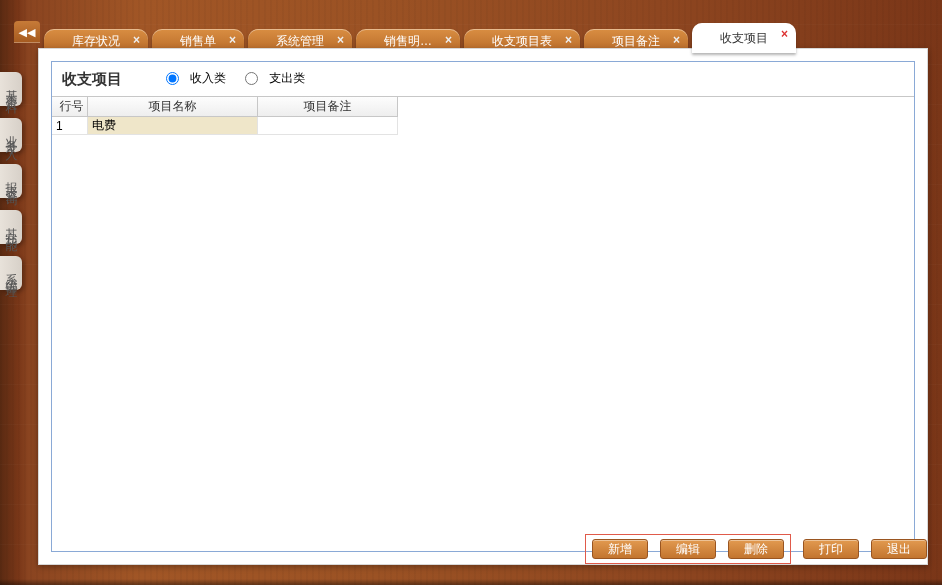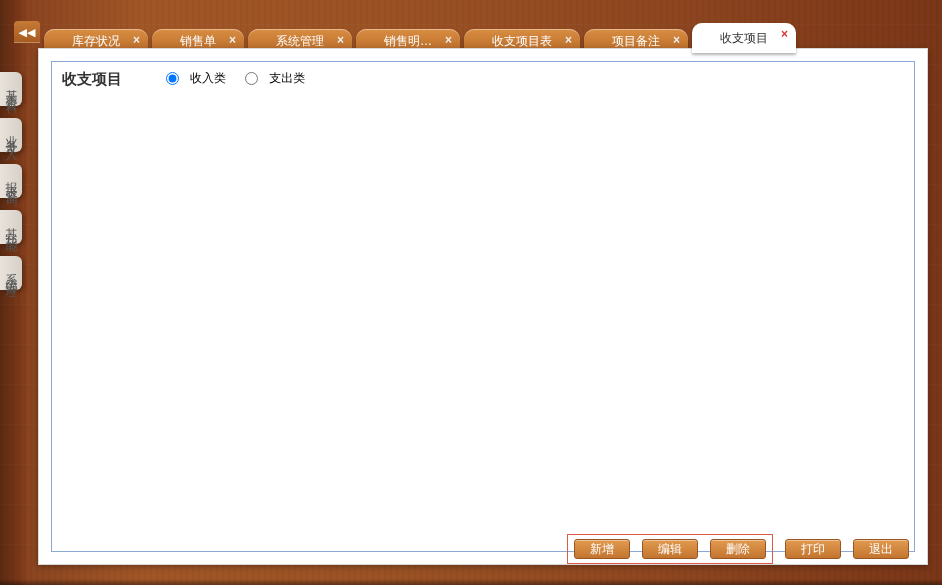--- a/index.html
+++ b/index.html
@@ -68,21 +68,21 @@
   }
   .grid-row .cell { border-right:1px solid #e3e3e3; border-bottom:1px solid #e3e3e3; height:18px; display:flex; align-items:center; padding:0 4px;}
   .grid-row.selected .cell.sel { background:#efe6c9; }
   .col-rownum { width:36px; justify-content:flex-start; padding-left:4px !important;}
   .col-name   { width:170px; }
   .col-remark { width:140px; }
 
   .grid-body-fill { flex:1; }
 
   
-  .footer { position:absolute; left:0; right:0; bottom:-2px; height:34px; display:flex; align-items:center; justify-content:flex-end; padding-right:18px; gap:12px;}
+  .footer { position:absolute; left:0; right:0; bottom:-2px; height:34px; display:flex; align-items:center; justify-content:flex-end; gap:12px;}
   .btn {
     min-width:56px; height:20px; padding:0 10px; border-radius:3px; border:1px solid #9a5520;
     background:linear-gradient(#e29a50,#c3752f); color:#fff; font-size:12px;
     display:flex; align-items:center; justify-content:center; box-shadow:inset 0 1px 0 rgba(255,255,255,.4);
     cursor:pointer;
   }
   .highlight-box { border:1.5px solid #e05a4a; padding:4px 6px; display:flex; gap:12px; }
 
   .bottom-shadow { position:absolute; left:0; right:0; bottom:0; height:6px; background:linear-gradient(transparent, rgba(0,0,0,.4)); pointer-events:none;}
 </style>
@@ -140,20 +140,32 @@
           <input type="radio" name="t" checked="" style="">
           <span>收入类</span>
         </label>
         <label>
           <input type="radio" name="t" style="">
           <span>支出类</span>
         </label>
       </div>
     </div>
 
+    <div class="grid">
+      <div class="grid-header">
+        <div class="cell col-rownum" style="justify-content:center;">行号</div>
+        <div class="cell col-name">项目名称</div>
+        <div class="cell col-remark">项目备注</div>
+      </div>
+      <div class="grid-row selected">
+        <div class="cell col-rownum">1</div>
+        <div class="cell col-name sel">电费</div>
+        <div class="cell col-remark"></div>
+      </div>
+    </div>
 
     <div class="grid-body-fill"></div>
   </div>
 
   <div class="footer">
     <div class="highlight-box">
       <div class="btn">新增</div>
       <div class="btn">编辑</div>
       <div class="btn">删除</div>
     </div>

